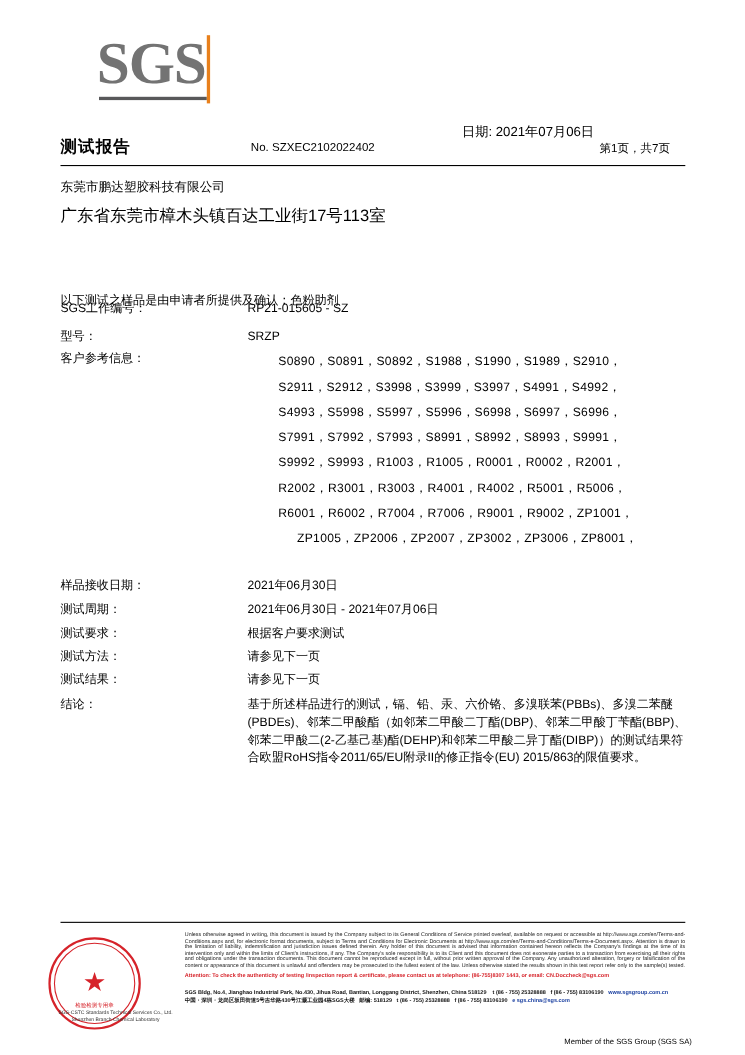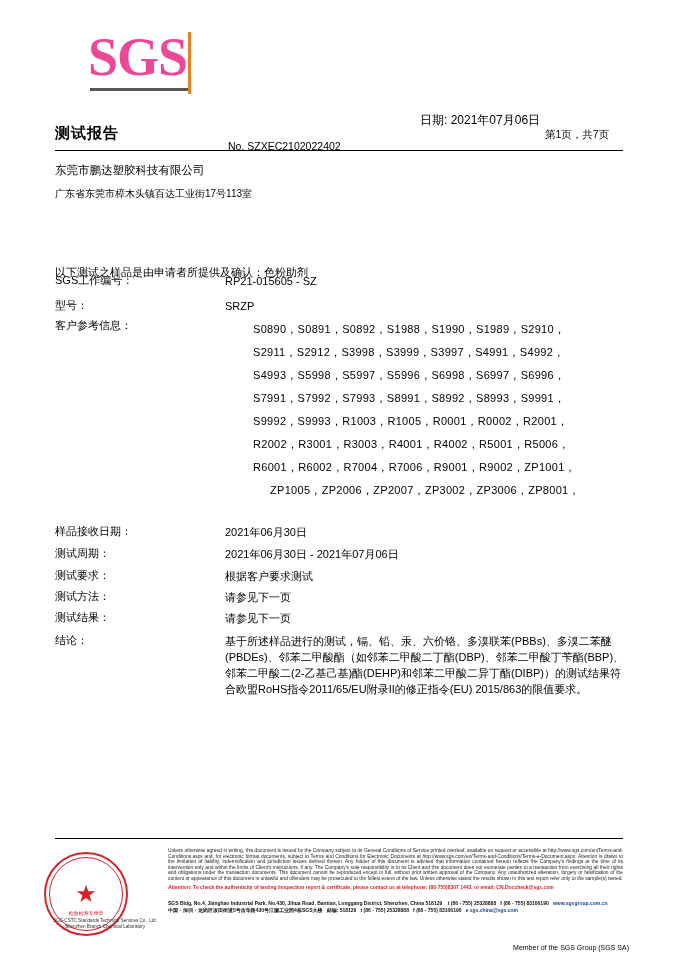--- a/index.html
+++ b/index.html
@@ -28,21 +28,21 @@
     left: 88px;
     top: 30px;
     width: 110px;
     height: 62px;
   }
   .logo-text {
     font-family: "Liberation Serif", serif;
     font-weight: bold;
     font-size: 54px;
     letter-spacing: -1px;
-    color: #ec4899;
+    color: #737373;
     line-height: 54px;
     position: absolute;
     left: 0;
     top: 0;
   }
   .logo-bar {
     position: absolute;
     left: 2px;
     top: 58px;
     width: 98px;
@@ -65,21 +65,20 @@
     top: 124px;
     font-size: 15px;
     font-weight: bold;
     letter-spacing: 1px;
   }
   .report-no {
     position: absolute;
     left: 228px;
     top: 128px;
     font-size: 10.5px;
-    margin-top: 12px;
   }
   .report-date {
     position: absolute;
     left: 420px;
     top: 112px;
     font-size: 12px;
     text-align: right;
   }
   .report-pages {
     position: absolute;
@@ -100,21 +99,21 @@
   .company-name {
     position: absolute;
     left: 55px;
     top: 163px;
     font-size: 11.5px;
   }
   .company-addr {
     position: absolute;
     left: 55px;
     top: 187px;
-    font-size: 10px;
+    font-size: 15px;
   }
 
   
   .sample-line {
     position: absolute;
     left: 55px;
     top: 247px;
     font-size: 11px;
     margin-top: 18px;
   }

